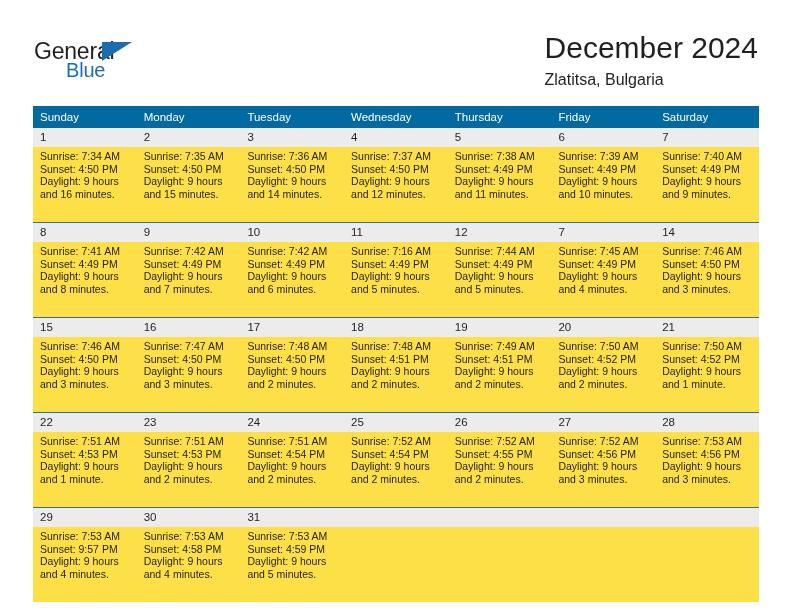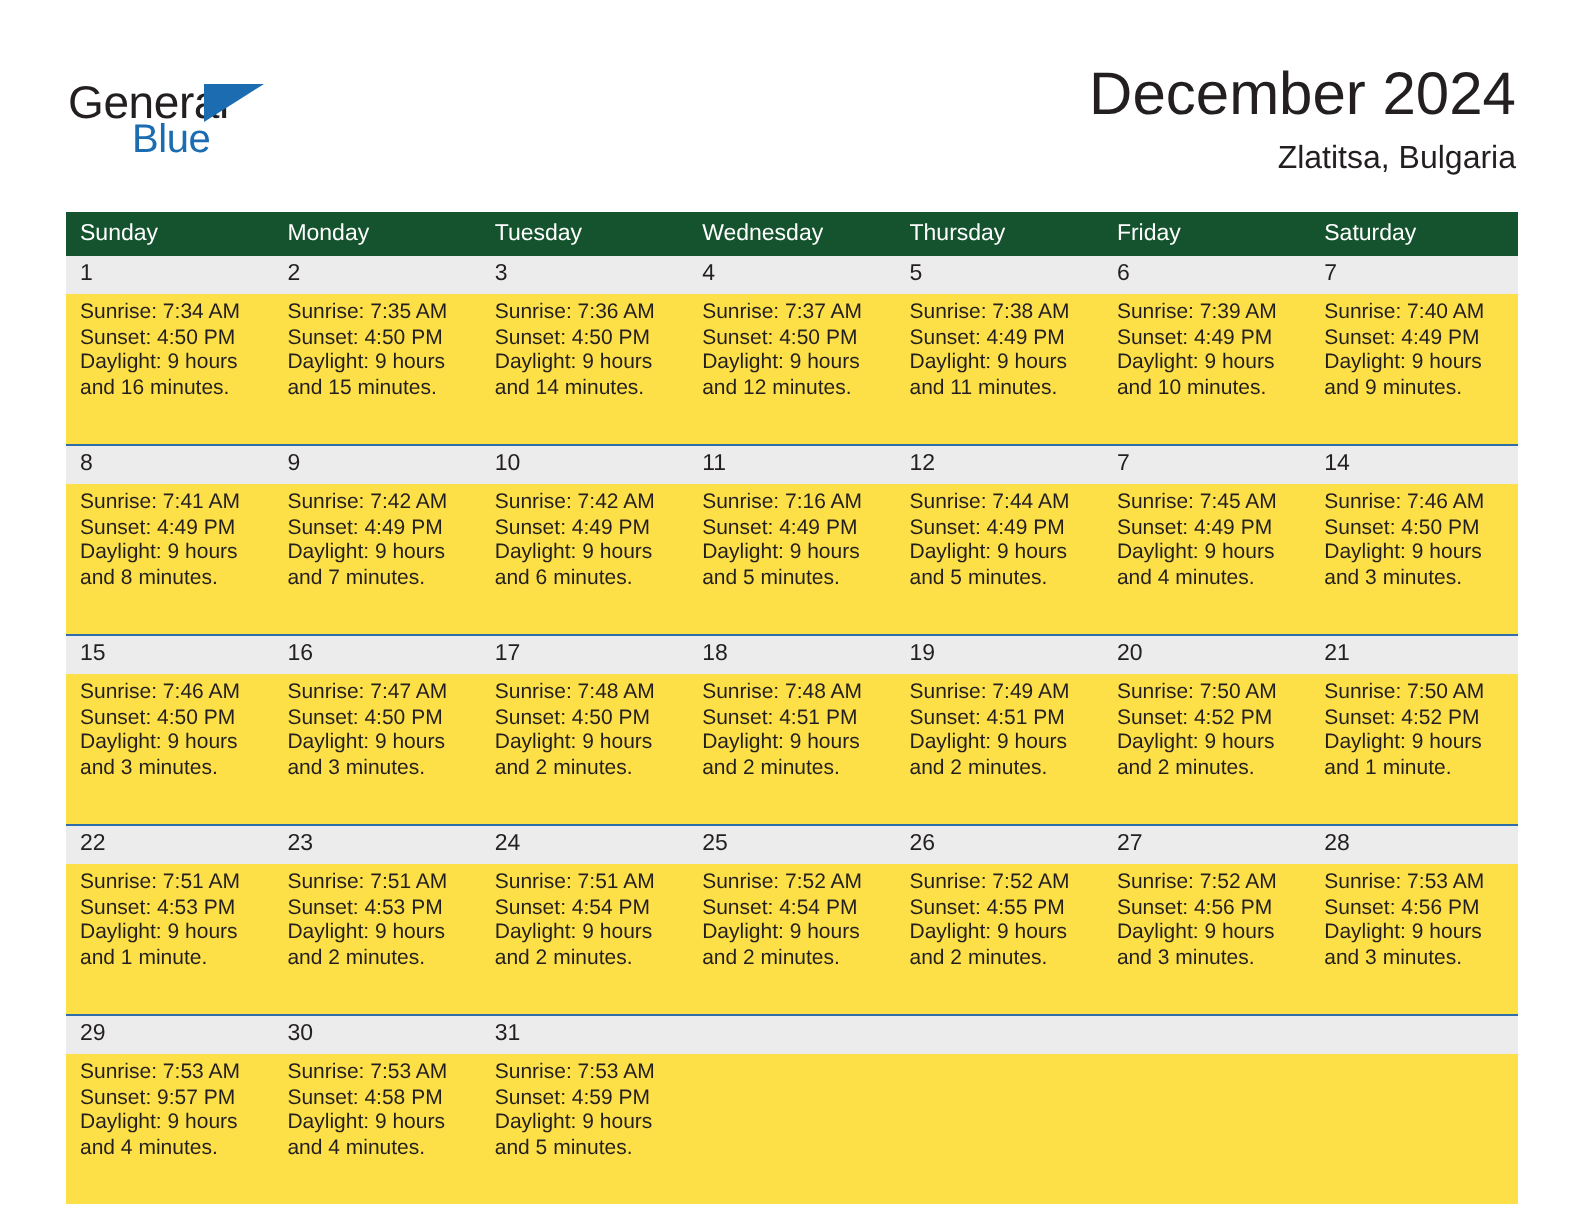--- a/index.html
+++ b/index.html
@@ -59,21 +59,21 @@
     left: 32px;
     top: 21px;
     font-size: 20px;
     letter-spacing: -0.2px;
     color: #1b6cb0;
   }
   .title-block {
     position: absolute;
     right: 34px;
     top: 30px;
-    text-align: right;
+    text-align: left;
   }
   .month-title {
     font-size: 30px;
     font-weight: normal;
     color: #231f20;
     line-height: 36px;
     white-space: nowrap;
   }
   .location {
     font-size: 16px;
@@ -86,21 +86,21 @@
   
   .calendar {
     position: absolute;
     left: 33px;
     top: 106px;
     width: 726px;
     border-collapse: collapse;
     table-layout: fixed;
   }
   .calendar th {
-    background: #14532d;
+    background: #0369a1;
     color: #ffffff;
     font-size: 11.5px;
     font-weight: normal;
     text-align: left;
     padding: 5px 0 5px 7px;
     height: 11px;
     border: none;
   }
   .week-sep td {
     padding: 0;

